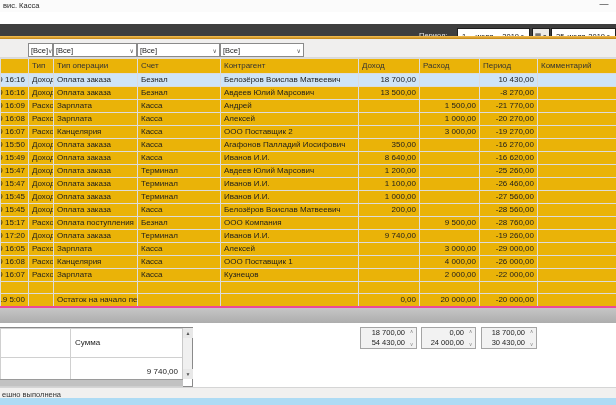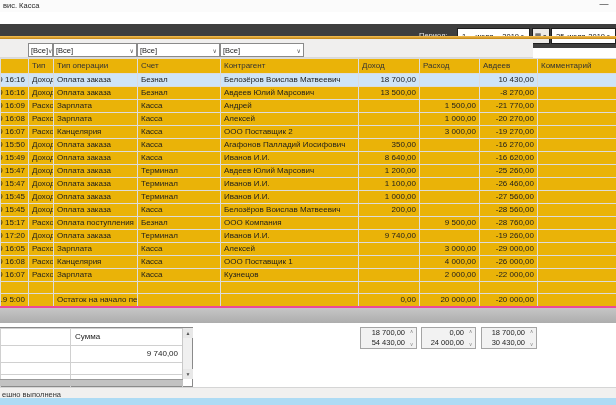--- a/index.html
+++ b/index.html
@@ -15,21 +15,21 @@
   .toolbar { position:absolute; left:0; top:24px; width:616px; height:24px; background:#3e3e3e; }
   .period-label { position:absolute; left:419px; top:7px; font-size:7.5px; color:#e8e8e8; }
   .datebox { position:absolute; top:4px; height:16px; background:#fff; border:1px solid #1f1f1f; display:flex; align-items:center; justify-content:space-between; padding:0 4px; font-size:7.5px; color:#111; }
   .datebox.d1 { left:457px; width:73px; }
   .datebox.d2 { left:551px; width:65px; }
   .calbtn { position:absolute; left:532px; top:4px; width:18px; height:16px; background:#eceae7; border:1px solid #1f1f1f; display:flex; align-items:center; justify-content:center; gap:1px; font-size:7px; color:#444; }
   .calbtn .arr { font-size:5px; color:#333; }
   .accent { position:absolute; left:0; top:36px; width:616px; height:3px; background:linear-gradient(#f8c153,#bf8414); }
 
   
-  .filterbar { position:absolute; left:0; top:39px; width:533px; height:19px; background:#f0efee; border-bottom:1px solid #d9d9d9; }
+  .filterbar { position:absolute; left:0; top:39px; width:616px; height:19px; background:#f0efee; border-bottom:1px solid #d9d9d9; }
   .combo { position:absolute; top:4px; height:14px; background:#fff; border:1px solid #8a8a8a; font-size:7.5px; color:#222; display:flex; align-items:center; justify-content:space-between; padding:0 2px; }
   .combo .chev { font-size:6px; color:#555; }
   .combo.f1 { left:28px;  width:25px; }
   .combo.f2 { left:53px;  width:84px; }
   .combo.f3 { left:137px; width:83px; }
   .combo.f4 { left:220px; width:84px; }
 
   
   .maintbl-wrap { position:absolute; left:0; top:58px; width:616px; }
   table.grid { border-collapse:collapse; table-layout:fixed; width:616px; background:#eab308; }
@@ -40,21 +40,21 @@
   table.grid td.clipl { position:relative; padding:0; }
   table.grid td.clipl span { position:absolute; right:3px; top:0; line-height:12px; white-space:nowrap; }
   table.grid tr.balance td { border-bottom:3px solid #ec4899; }
 
   
   .splitter { position:absolute; left:0; top:308px; width:616px; height:15px; background:linear-gradient(#c6c6c6,#adadad); }
 
   
   .sumpanel { position:absolute; left:0; top:327px; width:193px; height:60px; border:1px solid #8a8a8a; border-left:none; background:#fff; }
   table.subgrid { border-collapse:collapse; table-layout:fixed; width:182px; }
-  table.subgrid th, table.subgrid td { border:1px solid #d0d0d0; font-size:8px; font-weight:normal; color:#1c1c1c; white-space:nowrap; overflow:hidden; padding:2px 4px; height:12px; line-height:12px; text-align:left; }
+  table.subgrid th, table.subgrid td { border:1px solid #d0d0d0; font-size:8px; font-weight:normal; color:#1c1c1c; white-space:nowrap; overflow:hidden; padding:8px 4px; height:12px; line-height:12px; text-align:left; }
   table.subgrid td.num { text-align:right; }
   .vscroll { position:absolute; right:0; top:0; width:10px; height:51px; background:#f0f0f0; border-left:1px solid #c8c8c8; }
   .vscroll .up, .vscroll .dn { position:absolute; left:0; width:10px; height:10px; font-size:5px; text-align:center; line-height:10px; color:#555; background:#e8e8e8; }
   .vscroll .up { top:0; } .vscroll .dn { bottom:0; }
   .hstrip { position:absolute; left:0; bottom:0; width:183px; height:7px; background:#c2c2c2; border-top:1px solid #9a9a9a; }
 
   
   .totbox { position:absolute; top:327px; height:22px; background:#f2f2f2; border:1px solid #a5a5a5; display:flex; }
   .totbox .vals { flex:1; display:flex; flex-direction:column; justify-content:center; }
   .totbox .vals div { font-size:7.5px; line-height:10px; text-align:right; color:#222; padding-right:2px; white-space:nowrap; }
@@ -132,21 +132,21 @@
       </colgroup>
       <thead>
           <tr id="main-head">
             <th></th>
             <th>Тип</th>
             <th>Тип операции</th>
             <th>Счет</th>
             <th>Контрагент</th>
             <th>Доход</th>
             <th>Расход</th>
-            <th>Авдеев</th>
+            <th>Период</th>
             <th>Комментарий</th>
           </tr>
         </thead>
       <tbody id="main-rows">
           <tr class="sel">
             <td class="clipl">
               <span>19 16:16</span>
             </td>
             <td>Доход</td>
             <td>Оплата заказа</td>

